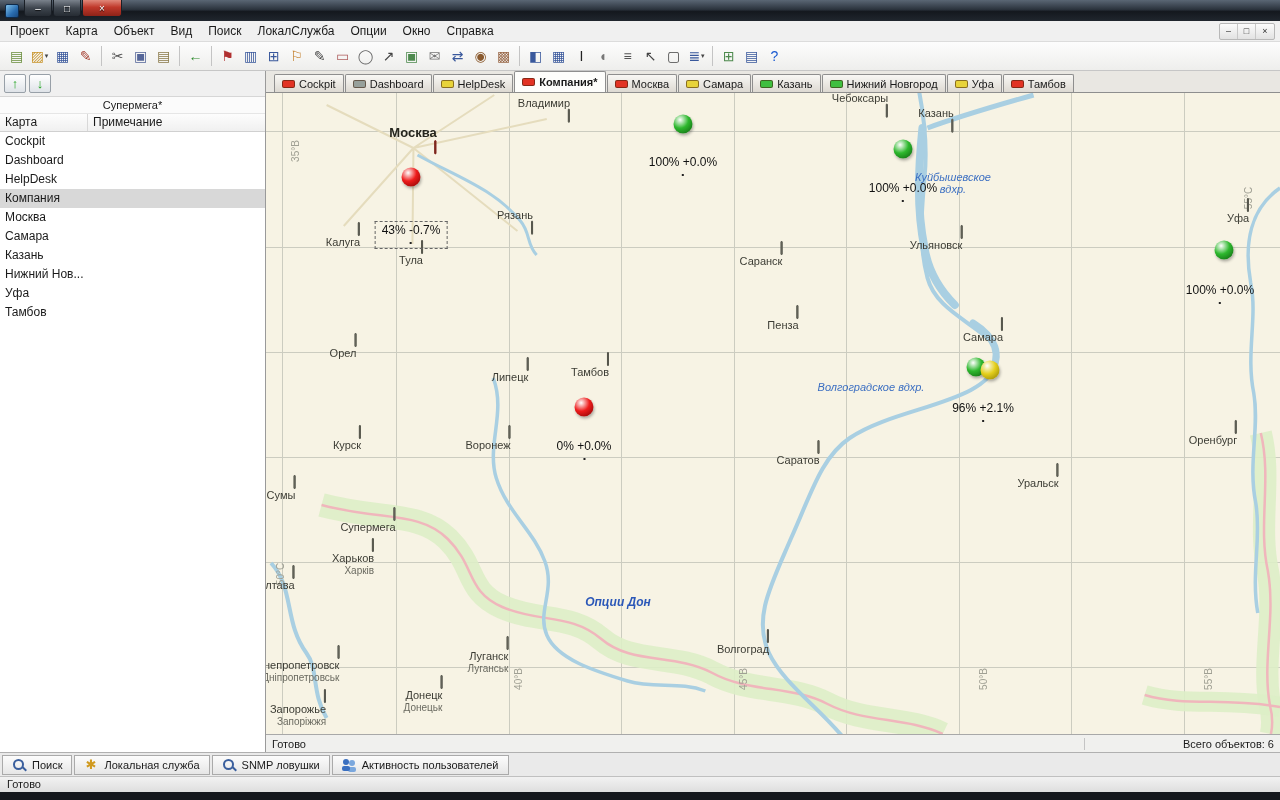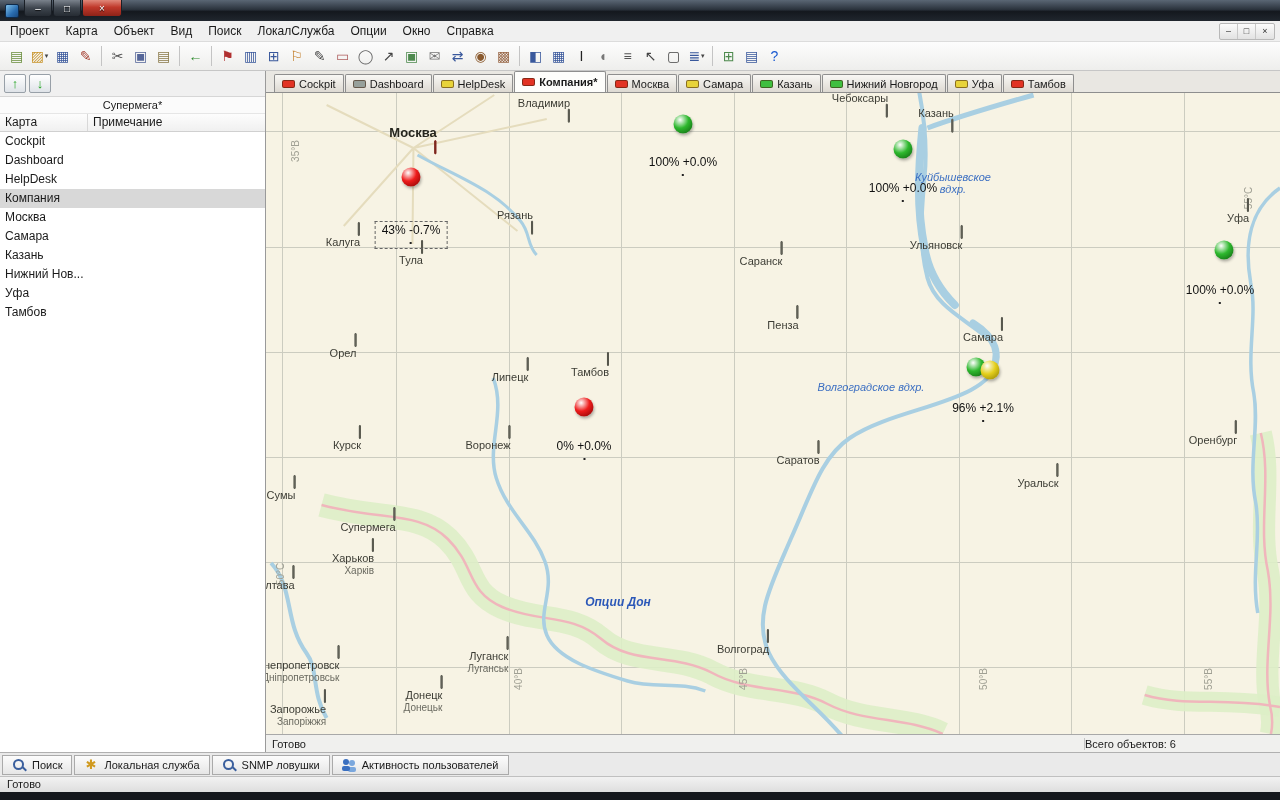--- a/index.html
+++ b/index.html
@@ -66,21 +66,21 @@
 .ball{position:absolute;width:19px;height:19px;border-radius:50%;transform:translate(-50%,-50%);z-index:5;box-shadow:1px 2px 3px rgba(0,0,0,.3);}
 .mlabel{position:absolute;transform:translate(-50%,0);z-index:4;font-size:12px;color:#111;text-align:center;white-space:nowrap;}
 .mlabel.boxed{border:1px dashed #666;padding:1px 6px 4px;}
 .pdot{width:2px;height:2px;background:#222;margin:5px auto 0;}
 .water{position:absolute;transform:translate(-50%,0);font-style:italic;color:#3c6fc2;font-size:11px;text-align:center;white-space:pre-line;z-index:2;}
 .water.wbold{font-weight:bold;color:#2b57b8;font-size:12px;}
 .gridlab{position:absolute;transform:translate(-50%,-50%) rotate(-90deg);color:#a0a094;font-size:10px;z-index:1;}
 
 
 .map-status{height:18px;display:flex;align-items:center;background:#f0f0ee;border-top:1px solid #a8a8a8;font-size:11px;padding:0 6px;}
-.ms-right{margin-left:auto;border-left:1px solid #c4c4c4;width:190px;}
+.ms-right{margin-left:auto;border-left:1px solid #c4c4c4;width:190px;text-align:right;}
 
 
 .bottom-tabs{height:24px;background:#eaeaea;border-top:1px solid #b0b0b0;display:flex;align-items:center;padding:1px 2px;gap:2px;}
 .btab{display:flex;align-items:center;gap:5px;height:20px;padding:0 9px;border:1px solid #aaa;background:linear-gradient(#fcfcfc,#e6e6e6);font-size:11px;white-space:nowrap;}
 .bicon{width:15px;height:14px;display:inline-block;position:relative;}
 .bicon.search::before,.bicon.snmp::before{content:'';position:absolute;left:1px;top:1px;width:7px;height:7px;border:2px solid #3a5f9e;border-radius:50%;}
 .bicon.search::after,.bicon.snmp::after{content:'';position:absolute;left:10px;top:10px;width:5px;height:2px;background:#3a5f9e;transform:rotate(45deg);}
 .bicon.service::before{content:'✱';color:#d09a20;font-size:13px;line-height:14px;position:absolute;left:1px;top:0;}
 .bicon.users::before{content:'';position:absolute;left:1px;top:1px;width:6px;height:6px;border-radius:50%;background:#3a6fc0;box-shadow:6px 1px 0 #7aa7dd;}
 .bicon.users::after{content:'';position:absolute;left:0;top:8px;width:8px;height:5px;border-radius:2px;background:#3a6fc0;box-shadow:6px 1px 0 #7aa7dd;}

